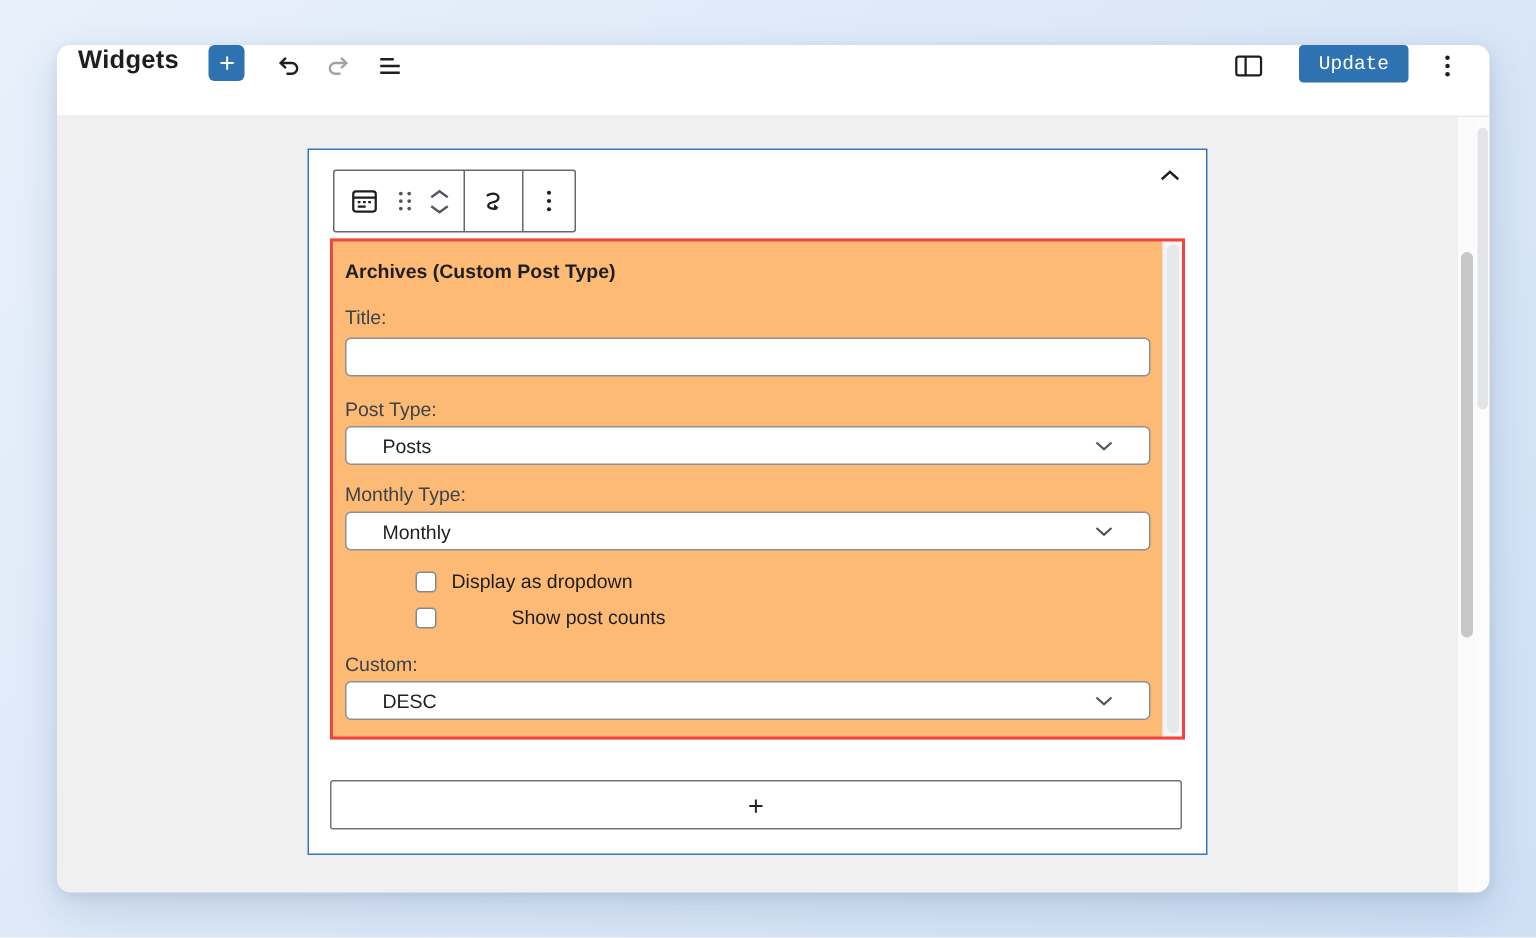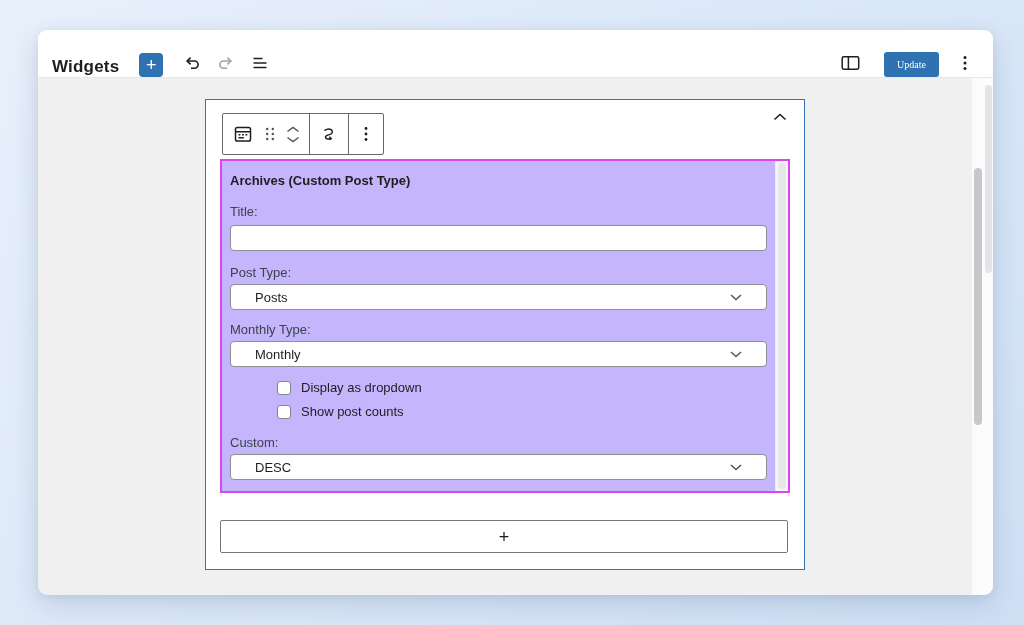--- a/index.html
+++ b/index.html
@@ -13,34 +13,34 @@
 
   .card {
     position:absolute; left:38px; top:30px; width:955px; height:565px;
     background:#f0f0f1; border-radius:9px; overflow:hidden;
     box-shadow:0 10px 28px rgba(40,70,110,.16), 0 2px 8px rgba(40,70,110,.08);
   }
 
   
   .header {
     position:absolute; left:0; top:0; right:0; height:48px;
-    background:#fff; display:flex; align-items:flex-end; padding:0 14px;
+    background:#fff; display:flex; align-items:flex-start; padding:0 14px;
     border-bottom:1px solid #e8e8e9;
   }
   .header-title { font-size:17px; font-weight:700; color:#1e1e1e; margin-right:20px; letter-spacing:.2px; }
   .add-block-btn {
     width:24px; height:24px; border:none; border-radius:4px; color:#fff;
     font-size:18px; line-height:22px; text-align:center; cursor:pointer;
     display:flex; align-items:center; justify-content:center; margin-right:15px;
   }
   .icon-btn { background:none; border:none; cursor:pointer; display:flex; align-items:center; justify-content:center; width:28px; height:28px; margin-right:6px; }
   .spacer { flex:1; }
   .update-btn {
     height:25px; padding:0 13px; border:none; border-radius:3px; color:#fff;
-    font-size:10px; cursor:pointer; margin:0 12px 0 14px; font-family:Liberation Serif, serif;
+    font-size:13px; cursor:pointer; margin:0 12px 0 14px; font-family:Liberation Mono, monospace;
   }
 
   
   .canvas { position:absolute; left:0; top:48px; right:0; bottom:0; }
 
   .outer-block {
     position:absolute; left:167px; top:21px; width:600px; height:471px;
     background:#fff; border:1.5px solid #3375b6;
   }
 
@@ -54,21 +54,21 @@
   .bt-group + .bt-group { border-left:1px solid #65686c; }
   .bt-cell { display:flex; align-items:center; justify-content:center; cursor:pointer; background:none; border:none; padding:0; }
   .updown { display:flex; flex-direction:column; gap:3px; }
 
   
   .collapse-btn { position:absolute; right:16px; top:12px; background:none; border:none; cursor:pointer; }
 
   
   .widget-block {
     position:absolute; left:14px; top:59px; width:570px; height:334px;
-    background:#c4b5fd; border:2px solid #d946ef; overflow:hidden;
+    background:#fdba74; border:2px solid #ef4444; overflow:hidden;
   }
   .form-scroll {
     position:absolute; top:0; right:0; bottom:0; width:13px;
     background:#f6f6f7; border-left:1px solid #ececec;
   }
   .form-scroll-thumb { position:absolute; left:2px; right:2px; top:2px; bottom:2px; border-radius:4px; background:#e6e7e8; }
 
   .widget-form { position:absolute; left:0; top:0; right:13px; padding:12px 8px 0 8px; }
   .widget-heading { font-size:13px; font-weight:700; color:#1e1e1e; line-height:16px; }
   .field-label { font-size:13px; color:#3c434a; line-height:16px; }
@@ -79,21 +79,21 @@
     font-size:13px; padding:0 8px; color:#1e1e1e; font-family:"Liberation Sans",sans-serif;
   }
   .select {
     display:flex; align-items:center; justify-content:space-between;
     width:100%; height:26px; margin-top:3px; cursor:pointer;
     border:1px solid #8c8f94; border-radius:4px; background:#fff;
     font-size:13px; padding:0 24px; color:#1e1e1e;
   }
   .checkbox-row { display:flex; align-items:center; margin-left:2px;padding-left:45px; }
   .cb-1 { margin-top:13px; }
-  .cb-2 { margin-top:8px; }
+  .cb-2 { margin-top:8px;gap:40px; }
   .checkbox {
     width:14px; height:14px; border:1px solid #7e8993; border-radius:3px;
     background:#fff; margin-right:10px; cursor:pointer; flex:none;
   }
   .checkbox-label { font-size:13px; color:#1e1e1e; line-height:16px; cursor:default; }
 
   
   .appender {
     position:absolute; left:14px; top:420px; width:568px; height:33px;
     background:#fff; border:1px solid #757575; border-radius:2px;

